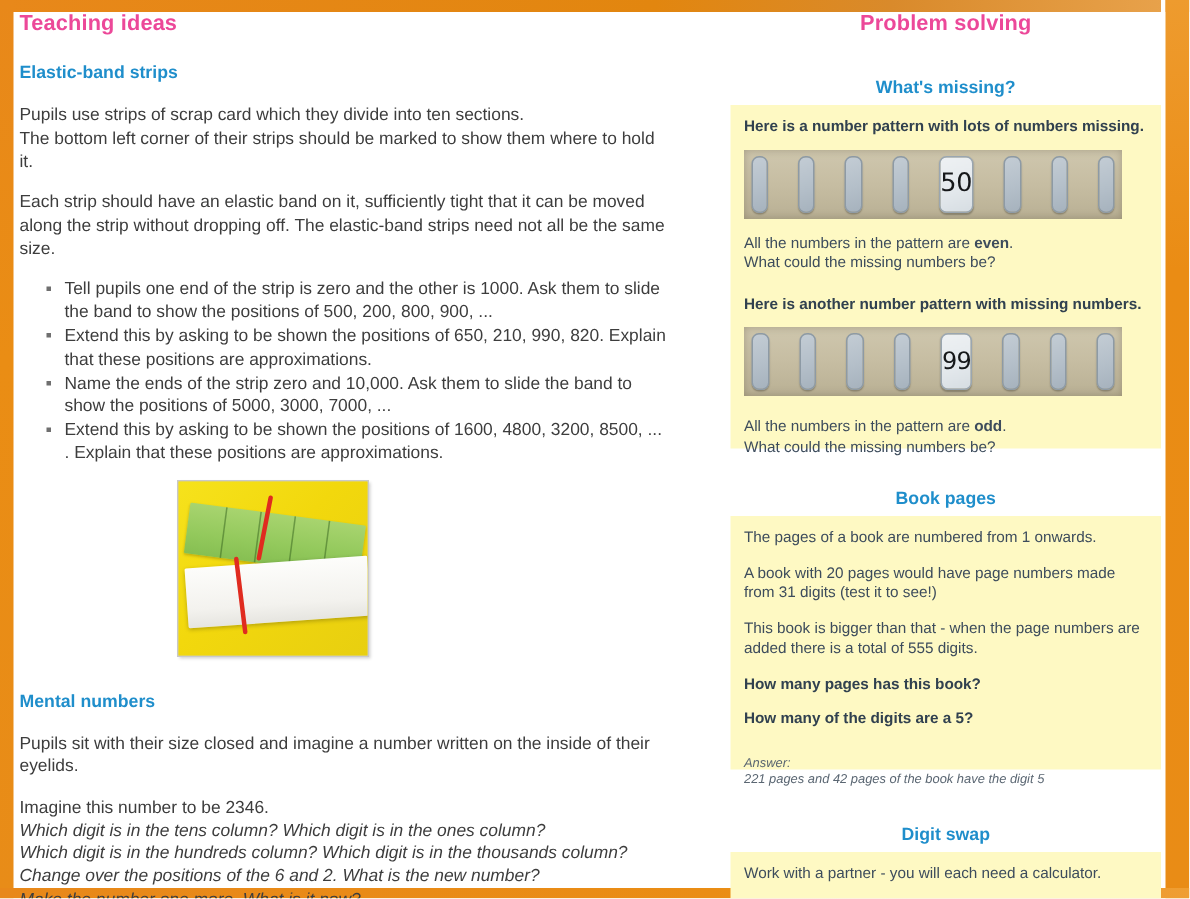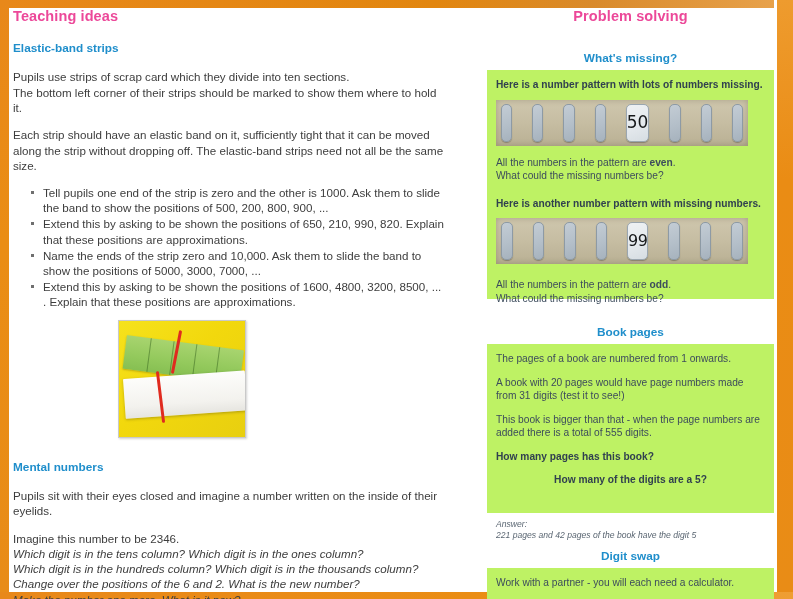--- a/index.html
+++ b/index.html
@@ -167,21 +167,21 @@
 
   
   .sub-head {
     text-align: center;
     color: #1f8ecb;
     font-weight: bold;
     font-size: 11.8px;
     margin: 0;
   }
   .panel {
-    background: #bef264;
+    background: #fef9c3;
     color: #3d4c5c;
     font-size: 10.2px;
     line-height: 1.33;
     padding: 8px 9px 9px 9px;
   }
   .panel p { margin: 0 0 10px 0; }
   .panel p:last-child { margin-bottom: 0; }
   .panel .lead { font-weight: bold; color: #31414f; margin-bottom: 8px; }
   .panel .q { font-weight: bold; color: #31414f; }
   .answer {
@@ -268,21 +268,21 @@
           <div class="div" style="left:70px"></div>
           <div class="div" style="left:93px"></div>
         </div>
         <div class="strip-white"></div>
         <div class="band-red-1"></div>
         <div class="band-red-2"></div>
       </div>
 
       <div class="sec-head gap" style="">Mental numbers</div>
 
-      <div class="para">Pupils sit with their eyes closed and imagine a number written on the inside of their eyelids.</div>
+      <div class="para">Pupils sit with their size closed and imagine a number written on the inside of their eyelids.</div>
 
       <div class="para">
         <div>Imagine this number to be 2346.</div>
         <div class="ital">Which digit is in the tens column? Which digit is in the ones column?</div>
         <div class="ital">Which digit is in the hundreds column? Which digit is in the thousands column?</div>
         <div class="ital">Change over the positions of the 6 and 2. What is the new number?</div>
         <div class="ital">Make the number one more. What is it now?</div>
 
       </div>
 
@@ -338,21 +338,21 @@
 
     <div class="rc-block" style="top:325px;">
       <div class="sub-head">Book pages</div>
     </div>
 
     <div class="rc-block panel" style="top:344px; height:169px;">
       <p>The pages of a book are numbered from 1 onwards.</p>
       <p>A book with 20 pages would have page numbers made from 31 digits (test it to see!)</p>
       <p>This book is bigger than that - when the page numbers are added there is a total of 555 digits.</p>
       <p class="q">How many pages has this book?</p>
-      <p class="q" style="margin-bottom:32px;text-align:center;">How many of the digits are a 5?</p>
+      <p class="q" style="margin-bottom:16px;">How many of the digits are a 5?</p>
       <p class="answer">
         <span>Answer:</span><br>
         <span>221 pages and 42 pages of the book have the digit 5</span>
       </p>
     </div>
 
     <div class="rc-block" style="top:549px;">
       <div class="sub-head">Digit swap</div>
     </div>
 

